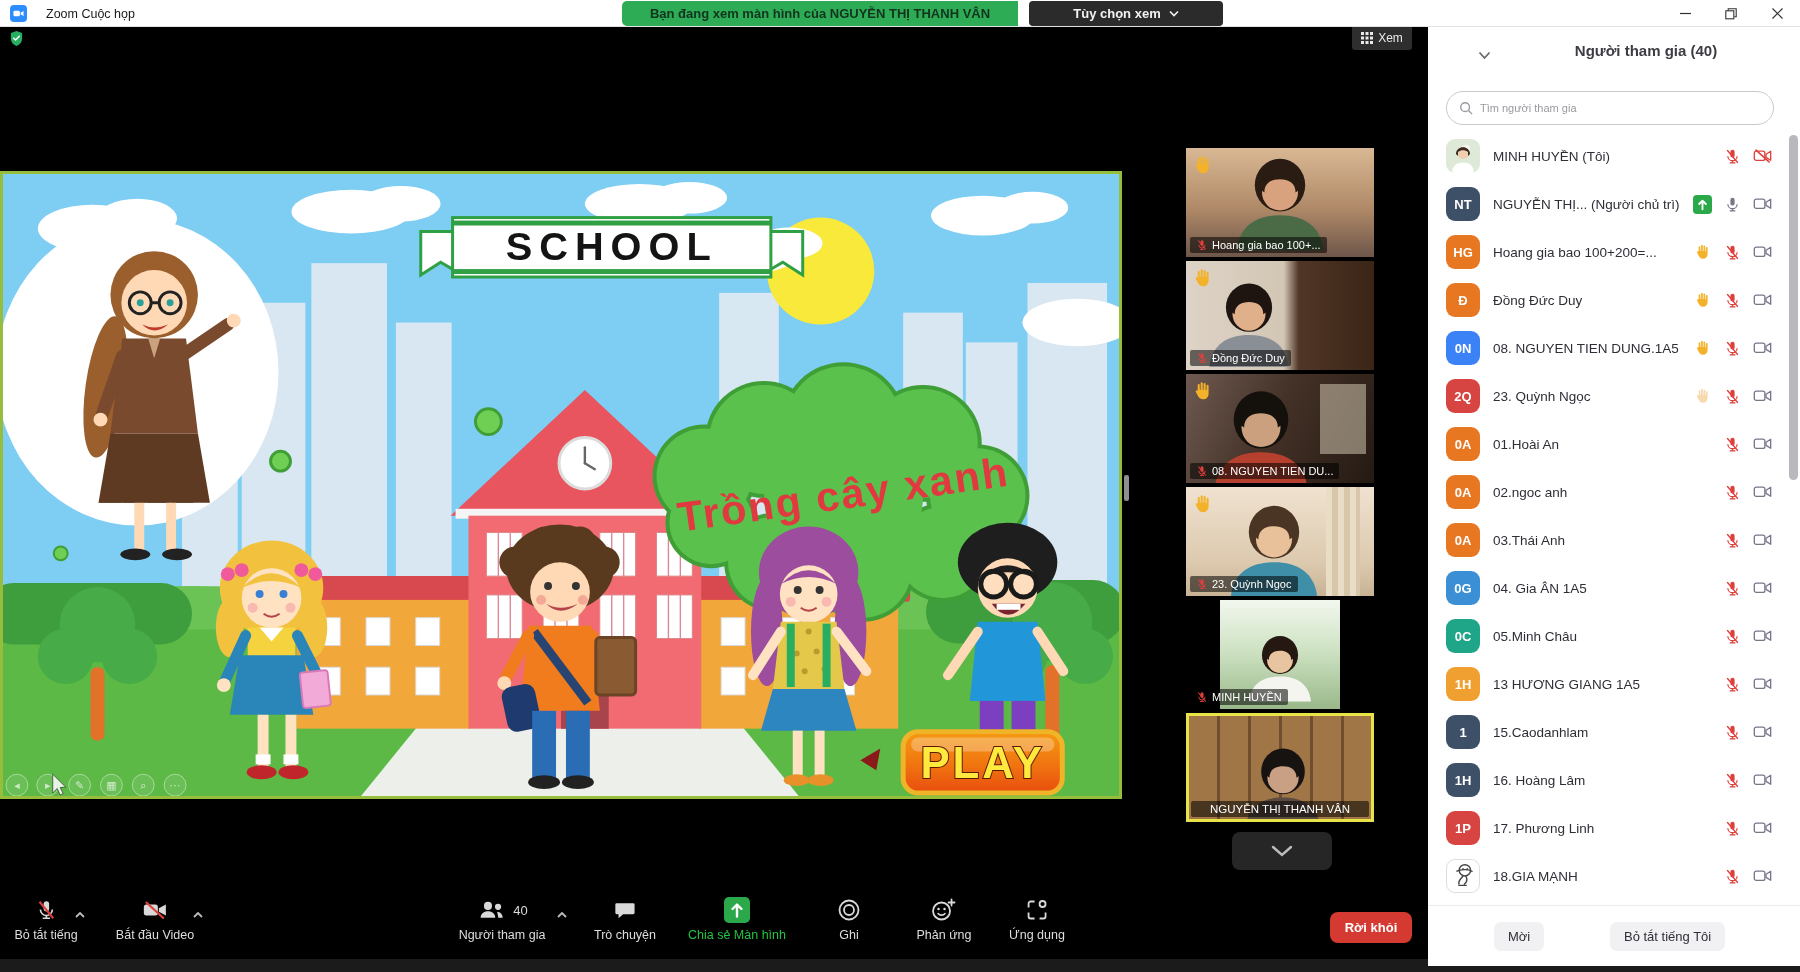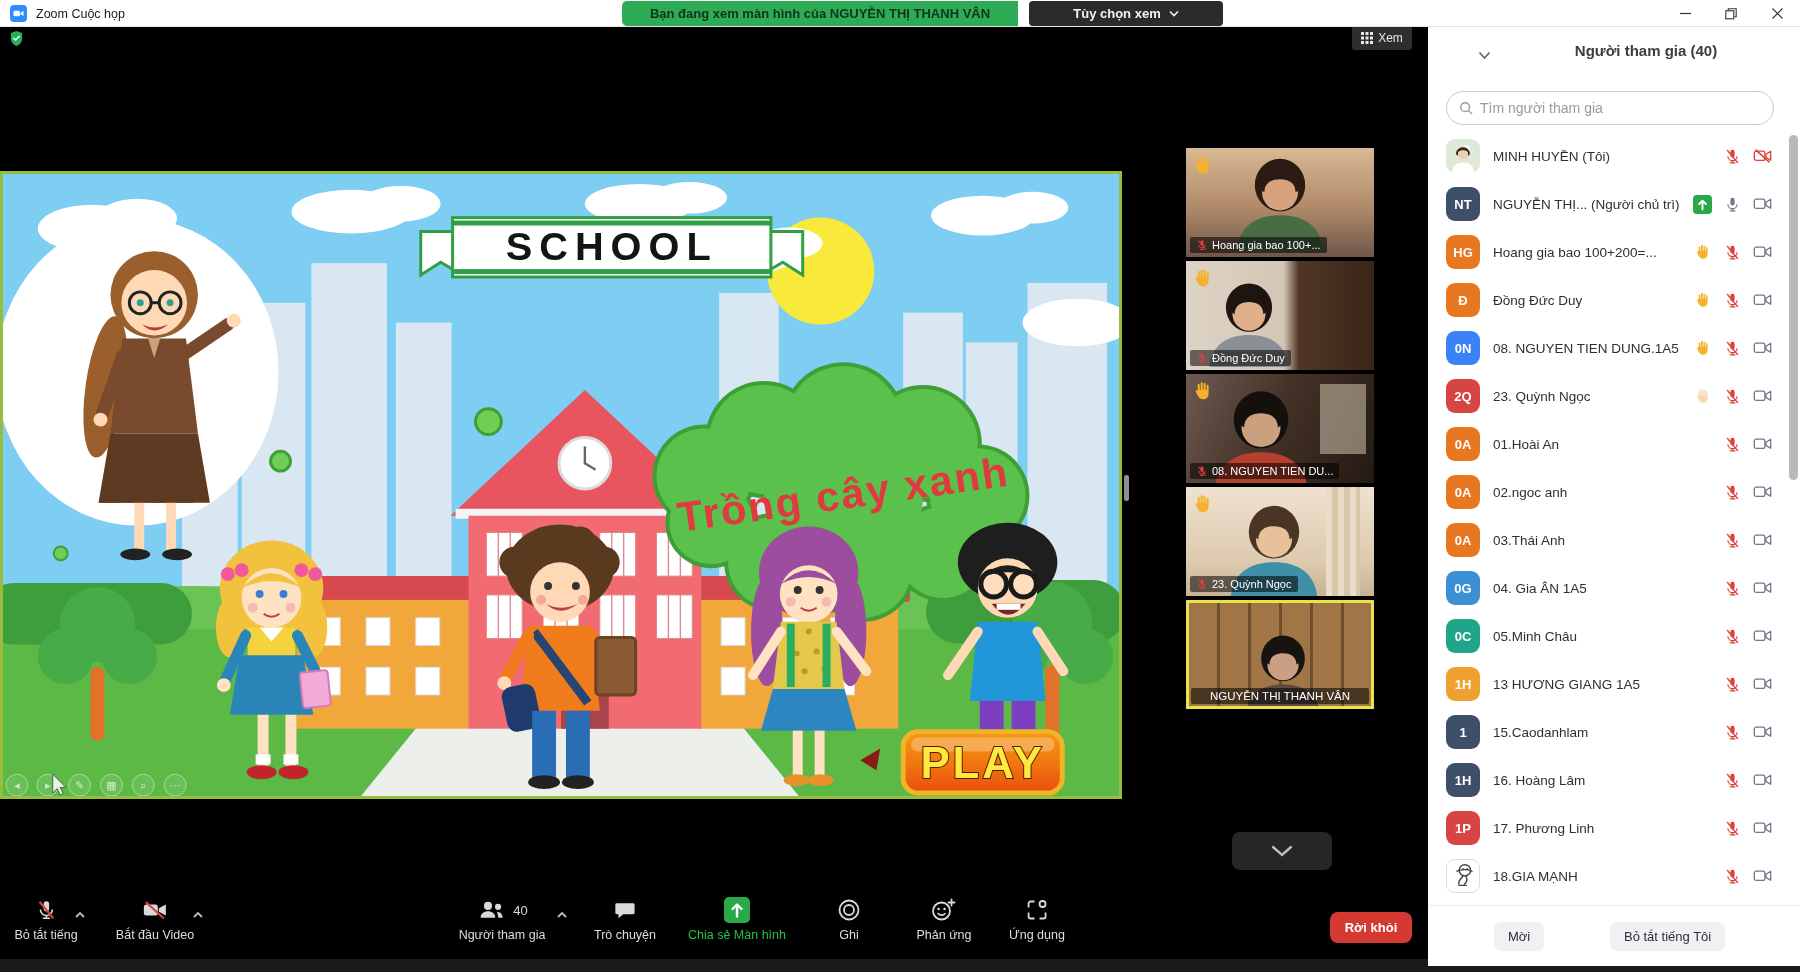--- a/index.html
+++ b/index.html
@@ -2,21 +2,21 @@
 <html><head>
 <meta charset="utf-8">
 <style>
   * { margin:0; padding:0; box-sizing:border-box; }
   html,body { width:1800px; height:972px; overflow:hidden; background:#1b1b1b;
     font-family:"Liberation Sans","DejaVu Sans",sans-serif; }
   .app { position:absolute; inset:0; width:1800px; height:972px; }
 
   
   .titlebar { position:absolute; left:0; top:0; width:1800px; height:27px; background:#ffffff; border-bottom:1px solid #e3e3e3; z-index:30; }
-  .tb-left { position:absolute; left:10px; top:0; height:27px; display:flex; align-items:center; gap:9px; }
+  .tb-left { position:absolute; left:10px; top:0; height:27px; display:flex; align-items:center; gap:19px; }
   .zoom-logo { width:17px; height:17px; border-radius:4px; background:#2d8cff; display:flex; align-items:center; justify-content:center; }
   .app-title { font-size:12.5px; color:#1a1a1a; }
   .share-banner { position:absolute; left:622px; top:1px; height:25px; display:flex; z-index:40; }
   .share-banner-green { width:396px; height:25px; background:#2eac55; border-radius:5px 0 0 5px; color:#12331e; font-size:13px; font-weight:bold; display:flex; align-items:center; justify-content:center; }
   .view-options-btn { margin-left:11px; width:194px; height:25px; background:#2b2b2b; border-radius:4px; color:#f2f2f2; font-size:13px; font-weight:bold; display:flex; align-items:center; justify-content:center; gap:8px; cursor:pointer; }
   .win-controls { position:absolute; right:0; top:0; height:27px; display:flex; }
   .win-btn { width:46px; height:27px; display:flex; align-items:center; justify-content:center; }
   .win-btn svg { stroke:#333; }
 
   
@@ -58,21 +58,21 @@
   .tb-count { color:#d9d9d9; font-size:13px; }
   .tb-caret { position:absolute; top:20px; cursor:pointer; }
   .leave-btn { position:absolute; left:1330px; top:27px; width:82px; height:31px; background:#d43a32; border:none; border-radius:8px; color:#fff; font-size:13px; font-weight:bold; cursor:pointer; font-family:inherit; }
 
   
   .panel { position:absolute; left:1428px; top:27px; width:372px; height:945px; background:#fff; }
   .panel-header { position:absolute; left:0; top:0; width:100%; height:56px;margin-left:32px; }
   .panel-collapse { position:absolute; left:18px; top:19px; cursor:pointer; }
   .panel-title { position:absolute; left:0; top:15px; width:100%; text-align:center; font-size:15px; font-weight:bold; color:#3c3c43; }
   .search-wrap { position:absolute; left:18px; top:64px; width:328px; height:34px; border:1px solid #c9c9ce; border-radius:17px; display:flex; align-items:center; padding:0 12px; gap:7px; background:#fff; }
-  .search-wrap input { border:none; outline:none; flex:1; font-size:14px; color:#1d4ed8; font-family:inherit; background:transparent; }
+  .search-wrap input { border:none; outline:none; flex:1; font-size:11px; color:#1d4ed8; font-family:inherit; background:transparent; }
   .search-wrap input::placeholder { color:#9a9aa0; }
   .plist { position:absolute; left:0; top:105px; width:358px; }
   .prow { position:relative; height:48px; display:flex; align-items:center; padding-left:18px; cursor:pointer; }
   .avatar { width:34px; height:34px; border-radius:9px; display:flex; align-items:center; justify-content:center; color:#fff; font-weight:bold; font-size:13px; flex:none; }
   .avatar.sketch { background:#fff; border:1px solid #ddd; }
   .pname { margin-left:13px; font-size:13.5px; color:#2e2e38; white-space:nowrap; overflow:hidden; text-overflow:ellipsis; max-width:215px; }
   .picons { position:absolute; right:14px; display:flex; align-items:center; gap:12px; }
   .pscroll { position:absolute; right:2px; top:108px; width:9px; height:345px; background:#b8b8bf; border-radius:5px; cursor:pointer; }
   .panel-footer { position:absolute; left:0; bottom:6px; width:100%; height:61px; border-top:1px solid #ececec; display:flex; align-items:center; }
   .pf-btn { height:29px; border:none; border-radius:7px; background:#f1f1f3; color:#2e2e38; font-size:13px; font-family:inherit; cursor:pointer; padding:0 14px; }
@@ -571,20 +571,42 @@
               <svg width="12" height="12" viewBox="0 0 24 24">
                 <rect x="9" y="2.5" width="6" height="11" rx="3" fill="#e0403c"></rect>
                 <path d="M5.5 11.5a6.5 6.5 0 0 0 13 0" fill="none" stroke="#e0403c" stroke-width="1.8"></path>
                 <line x1="12" y1="18" x2="12" y2="21" stroke="#e0403c" stroke-width="1.8"></line>
                 <line x1="8" y1="21" x2="16" y2="21" stroke="#e0403c" stroke-width="1.8"></line>
                 <line x1="4.5" y1="3" x2="19.5" y2="21" stroke="#e0403c" stroke-width="2.2"></line>
               </svg>
               <span>23. Quỳnh Ngọc</span>
             </div>
           </div>
+          <div class="thumb thumb-5">
+            <div class="bg">
+              <div class="photo"></div>
+            </div>
+    <span class="person" style="left:51px;top:32px;"><svg width="86" height="70" viewBox="0 0 100 80">
+                <ellipse cx="50" cy="26" rx="21" ry="22" fill="#241811"></ellipse>
+                <circle cx="50" cy="32" r="15" fill="#e8c4a0"></circle>
+                <path d="M50 14c-10 0-17 6-17 15l4 3c0-8 6-11 13-11s13 3 13 11l4-3c0-9-7-15-17-15z" fill="#241811"></path>
+                <path d="M14 80c2-20 16-29 36-29s34 9 36 29z" fill="#f5f5f0"></path>
+              </svg></span>
+
+    <div class="thumb-label">
+              <svg width="12" height="12" viewBox="0 0 24 24">
+                <rect x="9" y="2.5" width="6" height="11" rx="3" fill="#e0403c"></rect>
+                <path d="M5.5 11.5a6.5 6.5 0 0 0 13 0" fill="none" stroke="#e0403c" stroke-width="1.8"></path>
+                <line x1="12" y1="18" x2="12" y2="21" stroke="#e0403c" stroke-width="1.8"></line>
+                <line x1="8" y1="21" x2="16" y2="21" stroke="#e0403c" stroke-width="1.8"></line>
+                <line x1="4.5" y1="3" x2="19.5" y2="21" stroke="#e0403c" stroke-width="2.2"></line>
+              </svg>
+              <span>MINH HUYỀN</span>
+            </div>
+          </div>
           <div class="thumb thumb-6 active">
             <div class="bg"></div>
     <span class="person" style="left:42px;top:28px;"><svg width="104" height="84" viewBox="0 0 100 80">
                 <ellipse cx="50" cy="26" rx="21" ry="22" fill="#171310"></ellipse>
                 <circle cx="50" cy="32" r="15" fill="#caa084"></circle>
                 <path d="M50 14c-10 0-17 6-17 15l4 3c0-8 6-11 13-11s13 3 13 11l4-3c0-9-7-15-17-15z" fill="#171310"></path>
                 <path d="M14 80c2-20 16-29 36-29s34 9 36 29z" fill="#5a4a40"></path>
               </svg></span>
 
     <div class="thumb-label">

